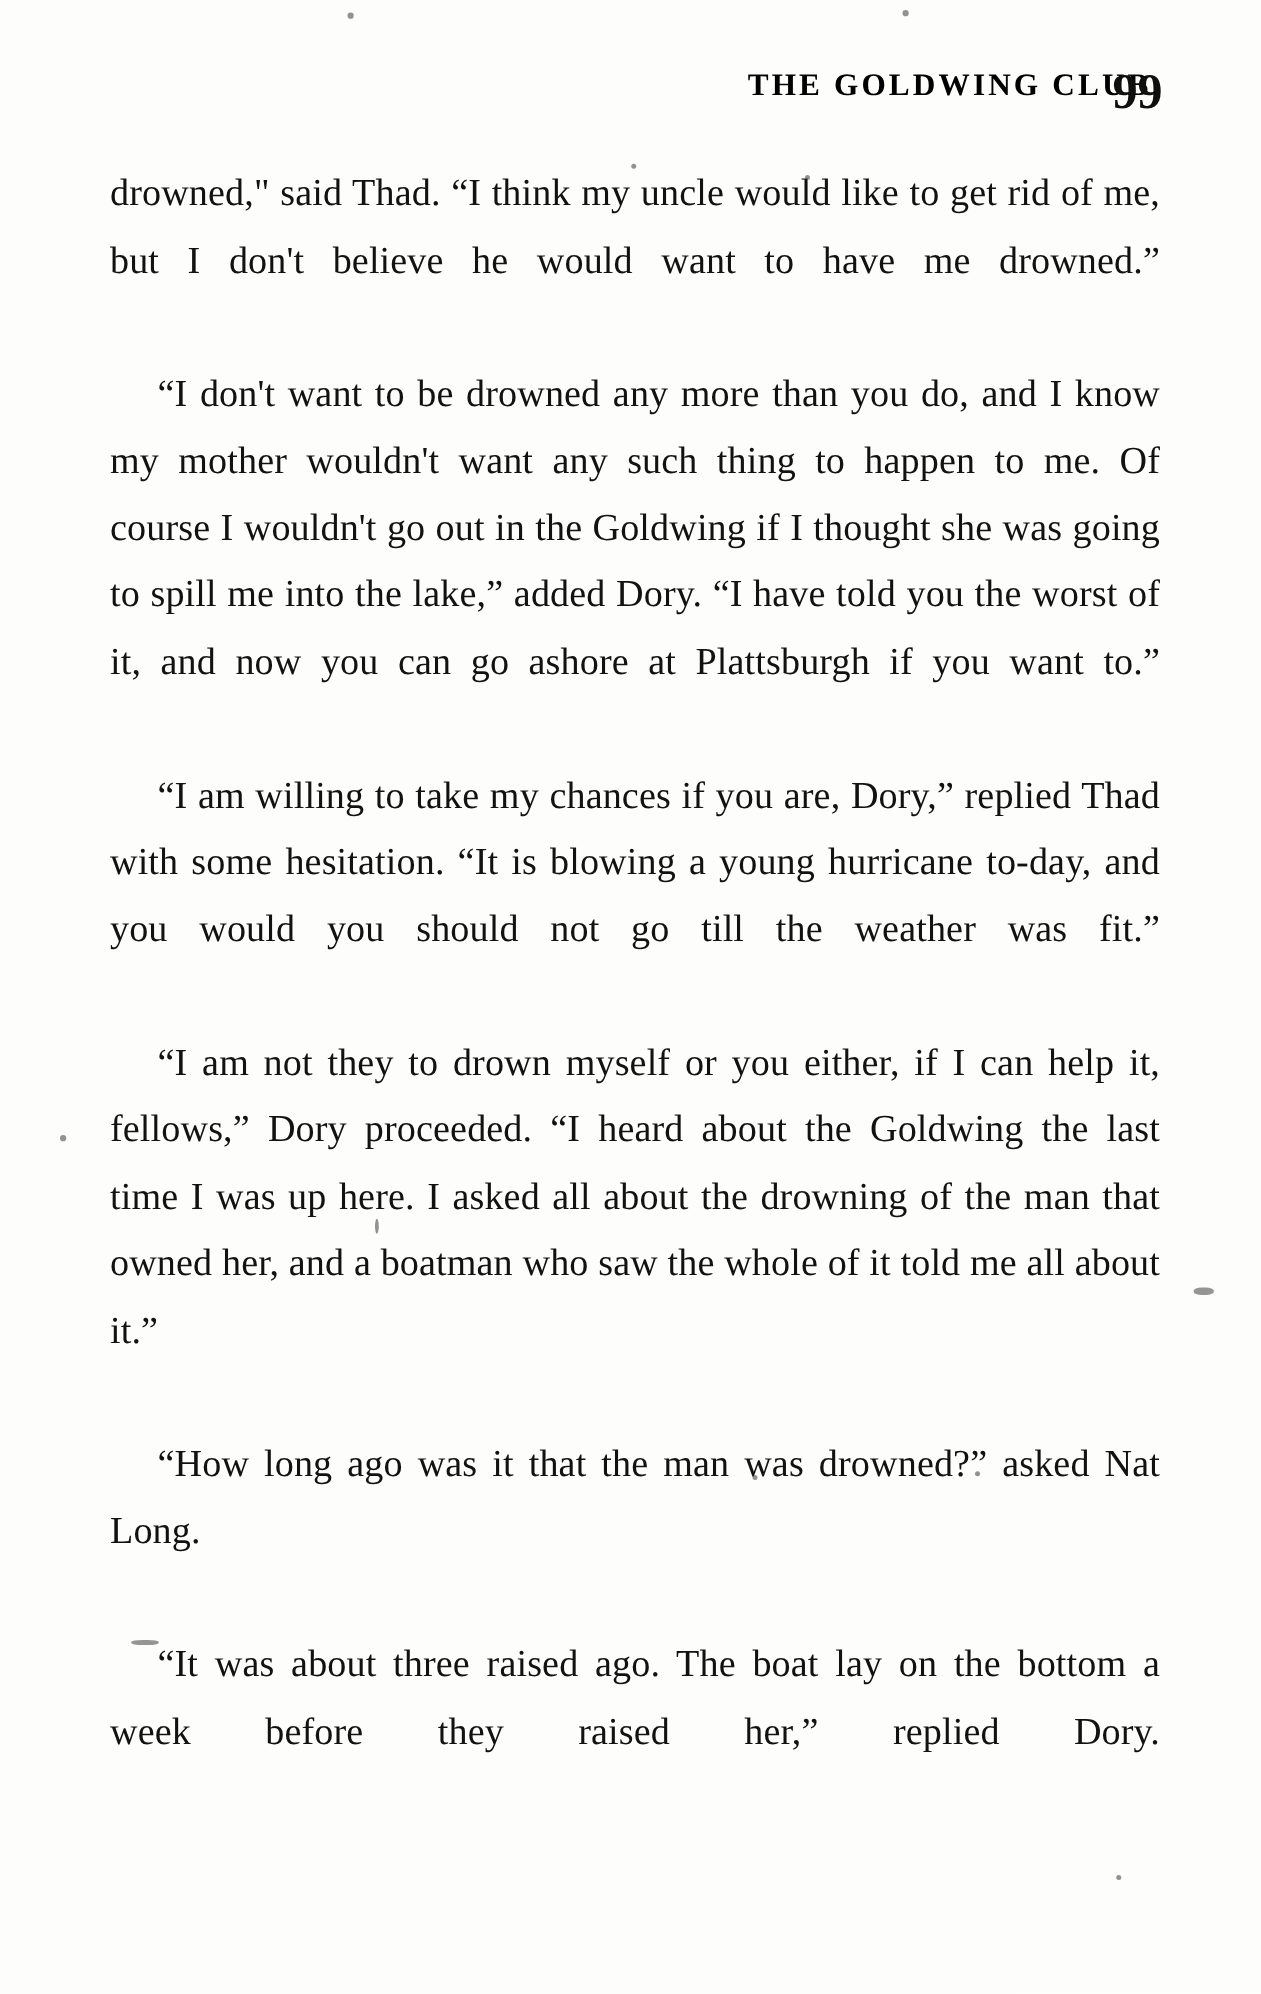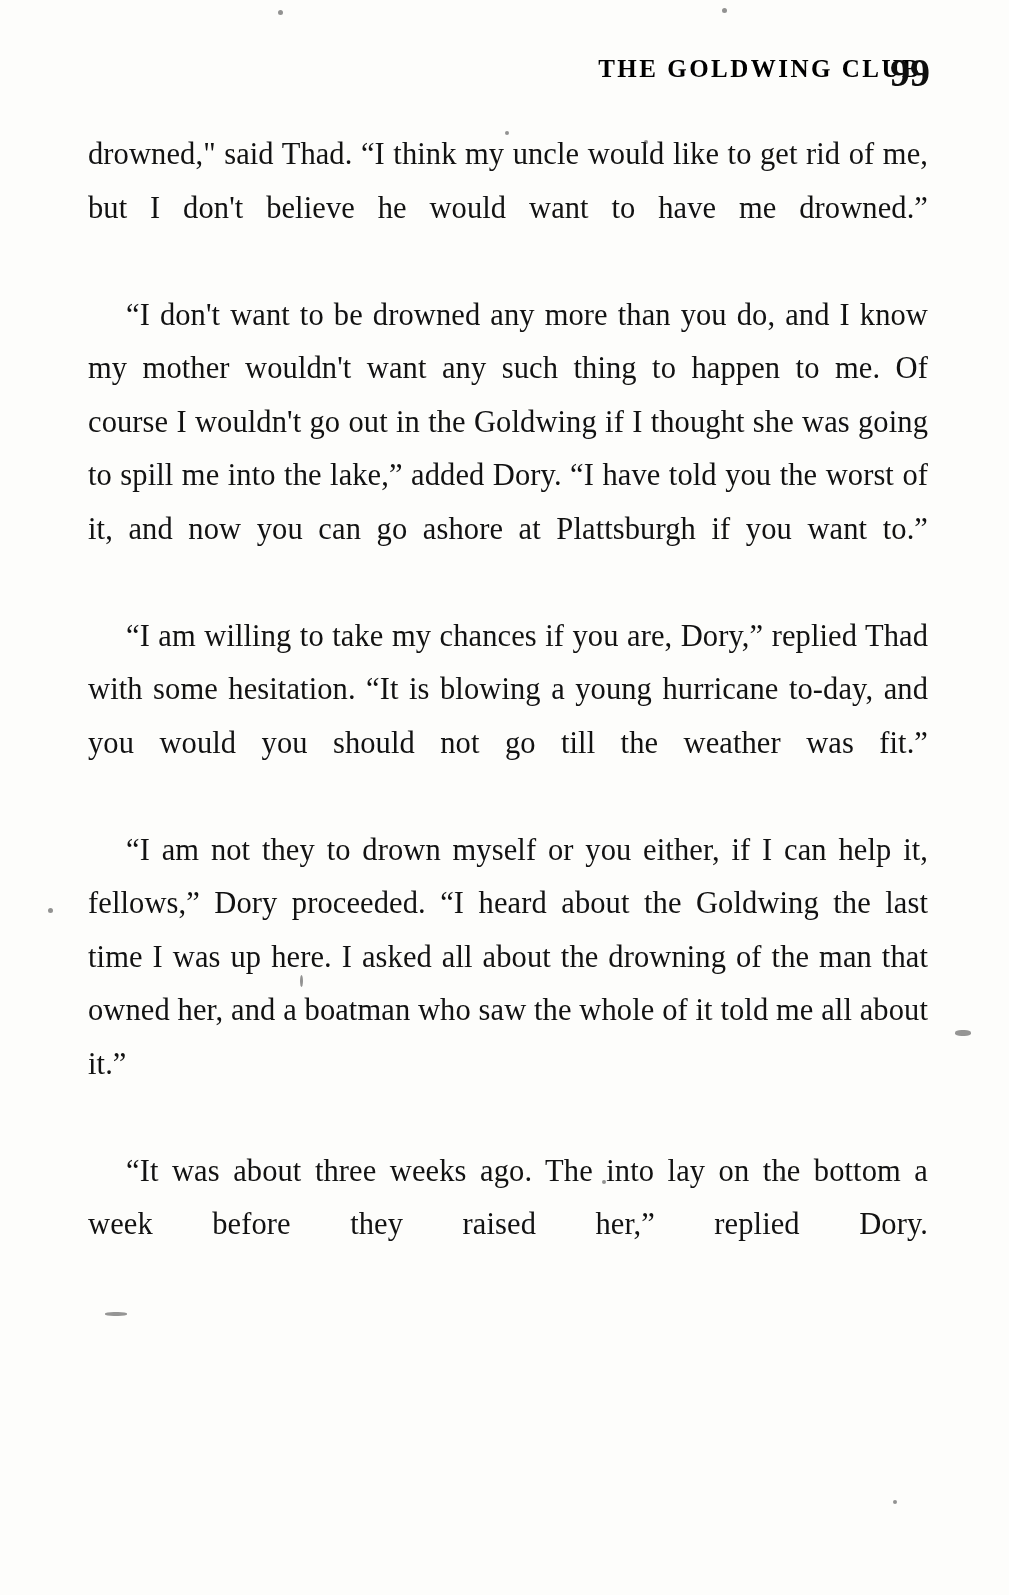--- a/index.html
+++ b/index.html
@@ -95,21 +95,22 @@
   <div class="header">
     <div class="running-title">THE GOLDWING CLUB.</div>
     <div class="page-number">99</div>
   </div>
 
   <div class="body-text">
     <p class="para">drowned," said Thad.  “I think my uncle would like to get rid of me, but I don't believe he would want to have me drowned.”</p>
     <p class="para indent">“I don't want to be drowned any more than you do, and I know my mother wouldn't want any such thing to happen to me.  Of course I wouldn't go out in the Goldwing if I thought she was going to spill me into the lake,” added Dory. “I have told you the worst of it, and now you can go ashore at Plattsburgh if you want to.”</p>
     <p class="para indent">“I am willing to take my chances if you are, Dory,” replied Thad with some hesitation.  “It is blowing a young hurricane to-day, and you would you should not go till the weather was fit.”</p>
     <p class="para indent">“I am not they to drown myself or you either, if I can help it, fellows,” Dory proceeded. “I heard about the Goldwing the last time I was up here.  I asked all about the drowning of the man that owned her, and a boatman who saw the whole of it told me all about it.”</p>
-    <p class="para indent">“It was about three weeks ago.  The into lay on the bottom a week before they raised her,” replied Dory.</p>
+    <p class="para indent">“How long ago was it that the man was drowned?” asked Nat Long.</p>
+    <p class="para indent">“It was about three raised ago.  The boat lay on the bottom a week before they raised her,” replied Dory.</p>
   </div>
 
   <span class="speck" style="left:278px; top:10px; width:5px; height:5px;"></span>
   <span class="speck" style="left:722px; top:8px; width:5px; height:5px;"></span>
   <span class="speck" style="left:505px; top:131px; width:4px; height:4px;"></span>
   <span class="speck" style="left:644px; top:140px; width:4px; height:4px;"></span>
   <span class="speck" style="left:48px; top:908px; width:5px; height:5px;"></span>
   <span class="speck" style="left:300px; top:975px; width:3px; height:12px;"></span>
   <span class="smudge" style="left:955px; top:1030px; width:16px; height:6px;"></span>
   <span class="speck" style="left:780px; top:1177px; width:4px; height:4px;"></span>

